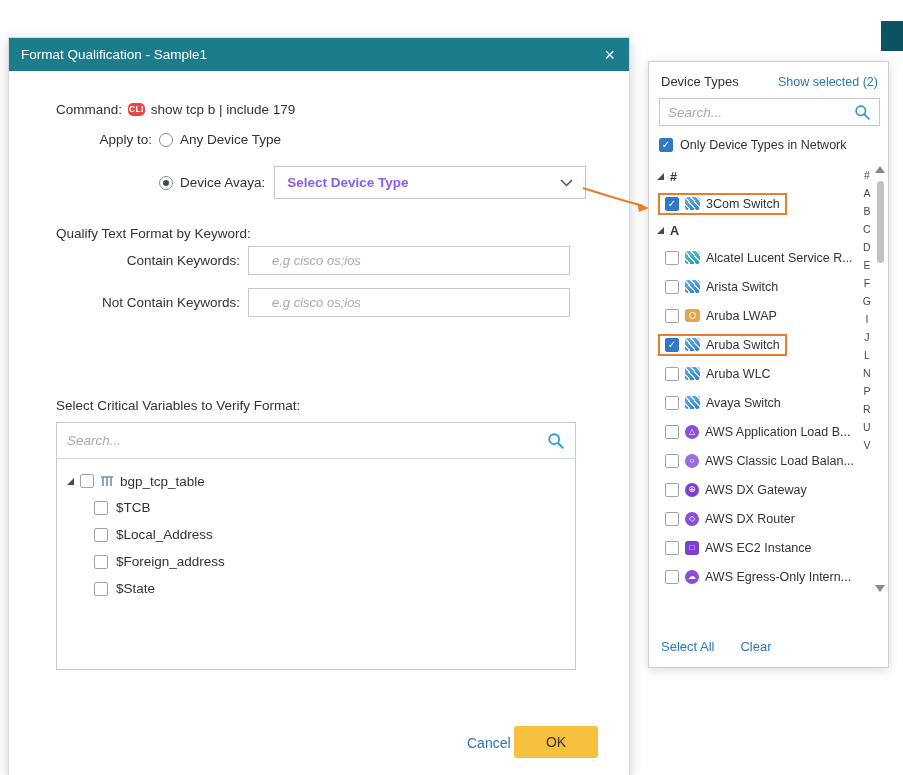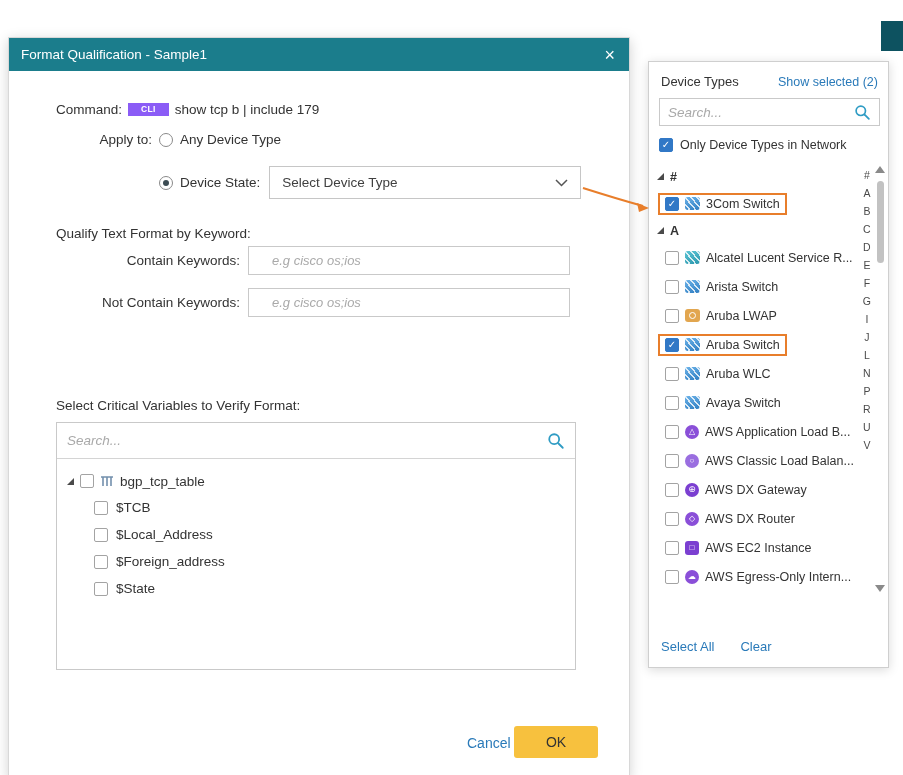--- a/index.html
+++ b/index.html
@@ -9,35 +9,35 @@
 
   
   .dialog { position:absolute; left:8px; top:16px; width:622px; height:741px;
             background:#fff; border:1px solid #d8d8d8; box-shadow:0 3px 12px rgba(0,0,0,.18); }
   .dialog-header { height:33px; background:#1b7d8c; color:#fff; display:flex;
                    align-items:center; justify-content:space-between; padding:0 12px; font-size:13.5px; }
   .close-x { font-size:18px; line-height:1; cursor:pointer; padding:0 2px; }
 
   .lbl { font-size:13.5px; color:#333; }
   .row-command { position:absolute; left:47px; top:64px; display:flex; align-items:center; gap:6px; }
-  .cli-badge { background:#8b5cf6; color:#fff; font-size:8.5px; font-weight:bold;
-               border-radius:0; padding:2px 13px; line-height:1; letter-spacing:.3px; }
+  .cli-badge { background:#ef4444; color:#fff; font-size:8.5px; font-weight:bold;
+               border-radius:5px; padding:2px 1px; line-height:1; letter-spacing:.3px; }
 
   .radio { width:14px; height:14px; border:1px solid #8a8a8a; border-radius:50%;
            background:#fff; display:inline-block; position:relative; flex:none; }
   .radio.selected::after { content:""; position:absolute; left:3px; top:3px; width:6px; height:6px;
                            border-radius:50%; background:#3c4c53; }
 
   .row-apply1 { position:absolute; left:82px; top:94px; display:flex; align-items:center; gap:7px; }
   .apply-label { width:61px; text-align:right; }
   .row-apply2 { position:absolute; left:82px; top:128px; display:flex; align-items:center; gap:7px; }
   .apply-spacer { width:61px; }
   .dropdown { width:312px; height:33px; border:1px solid #c6c6c6; background:#fff; margin-left:2px;
               display:flex; align-items:center; justify-content:space-between; padding:0 12px; cursor:pointer; }
-  .dropdown-value { font-size:13.5px; color:#404040; }
+  .dropdown-value { font-size:13.5px; color:#8b5cf6;font-weight:bold; }
 
   .qualify-label { position:absolute; left:47px; top:188px; }
   .kw-row { position:absolute; display:flex; align-items:center; }
   .kw-row.contain { top:208px; left:47px; }
   .kw-row.notcontain { top:250px; left:47px; }
   .kw-label { width:192px; text-align:right; padding-right:8px; font-size:13.5px; }
   .kw-input { width:322px; height:29px; border:1px solid #c9c9c9; padding:0 23px; font-size:13px;
               font-family:inherit; color:#333; }
   .kw-input::placeholder, .search-input::placeholder { font-style:italic; color:#a9a9a9; }
 
@@ -134,21 +134,21 @@
 
     <div class="row-apply1">
       <span class="lbl apply-label">Apply to:</span>
       <span class="radio"></span>
       <span class="lbl">Any Device Type</span>
     </div>
 
     <div class="row-apply2">
       <span class="apply-spacer"></span>
       <span class="radio selected"></span>
-      <span class="lbl">Device State:</span>
+      <span class="lbl">Device Avaya:</span>
       <div class="dropdown">
         <span class="dropdown-value">Select Device Type</span>
         <svg class="chev" width="13" height="8" viewBox="0 0 13 8">
             <polyline points="1,1 6.5,6.5 12,1" fill="none" stroke="#555" stroke-width="1.5"></polyline>
           </svg>
       </div>
     </div>
 
     <div class="lbl qualify-label">Qualify Text Format by Keyword:</div>
 

